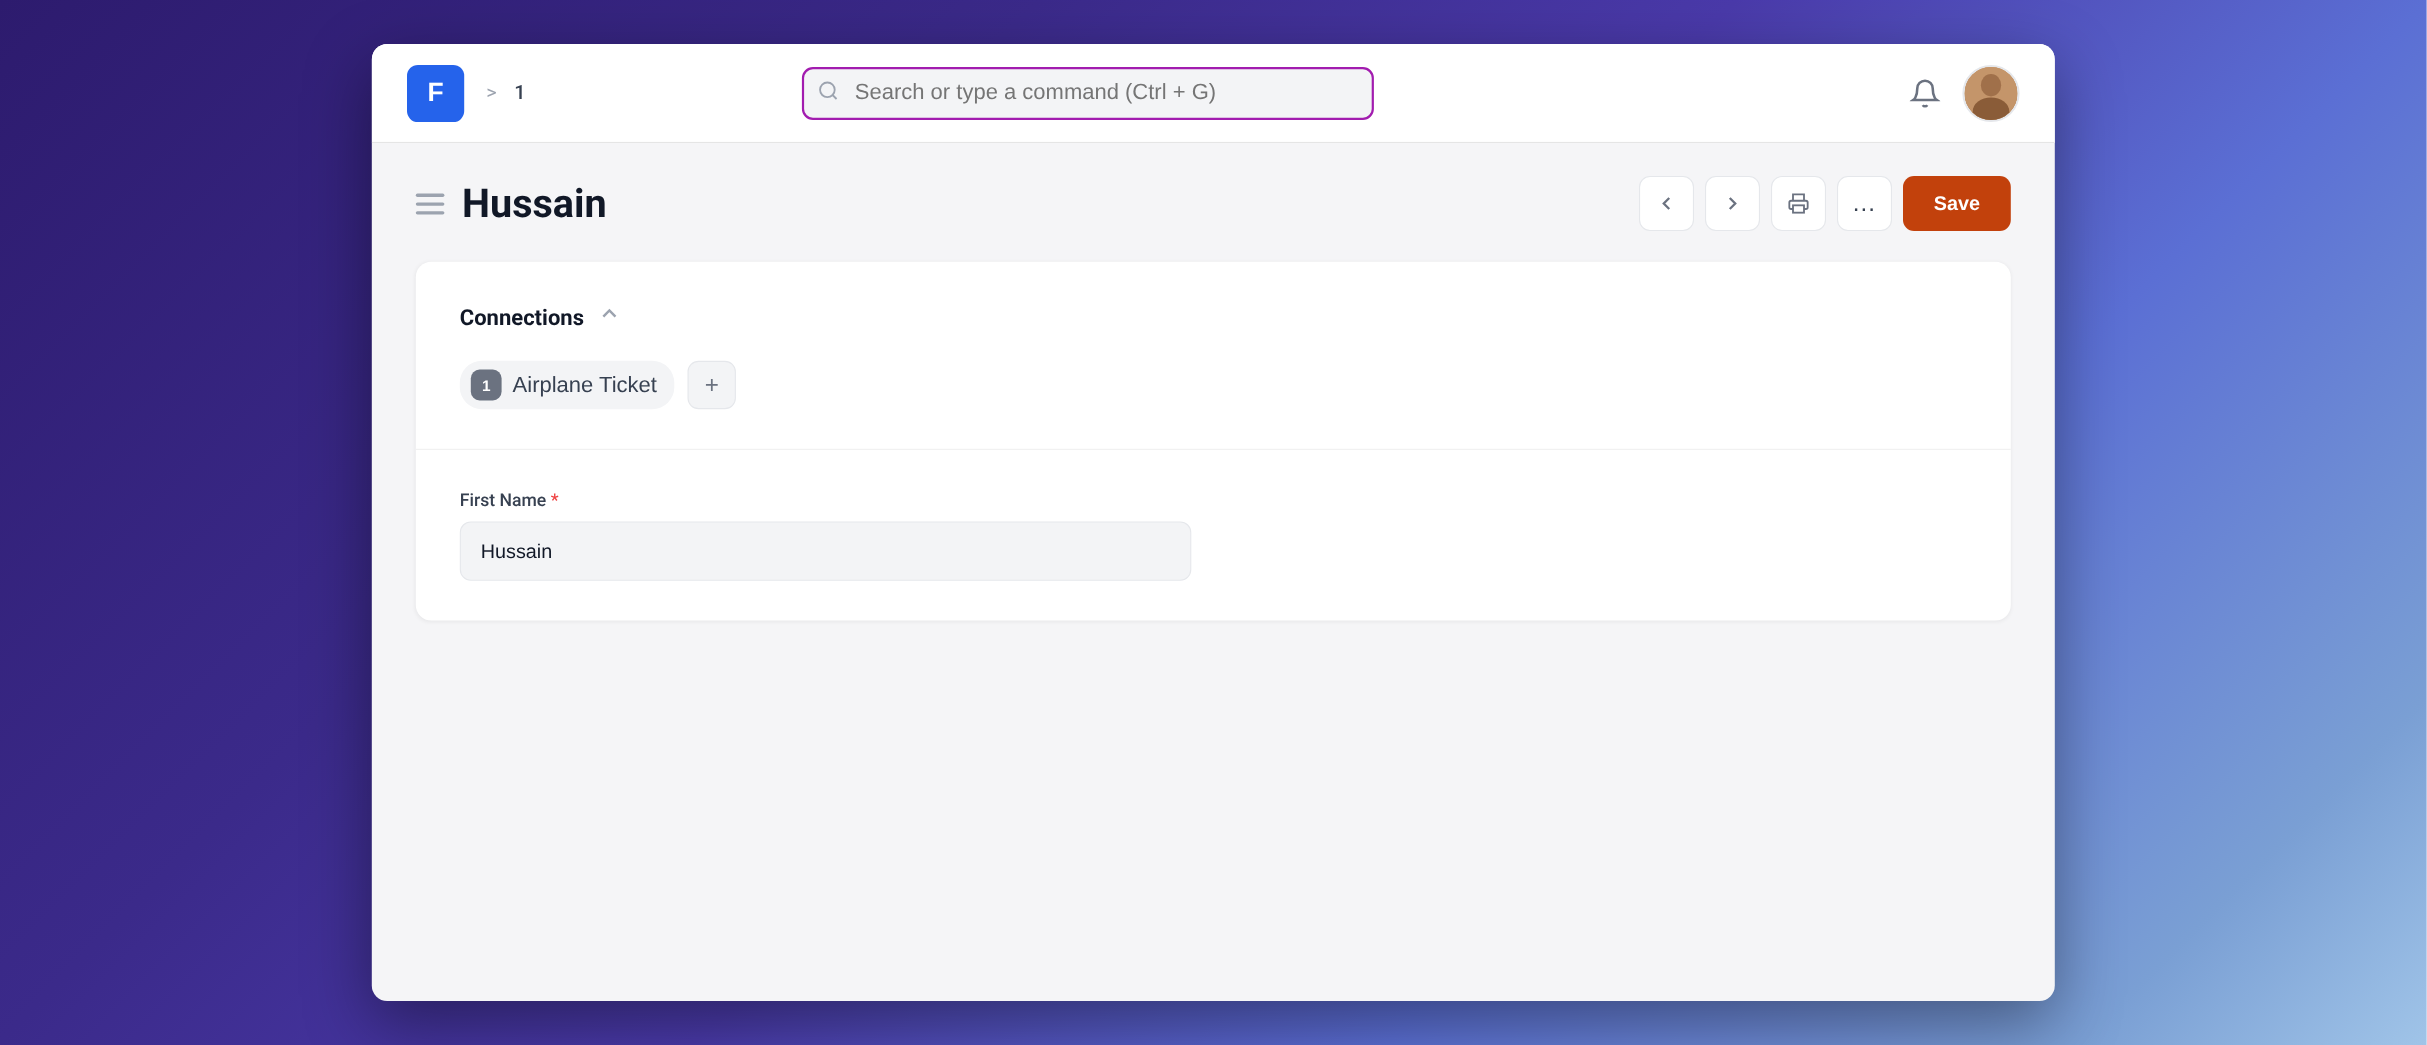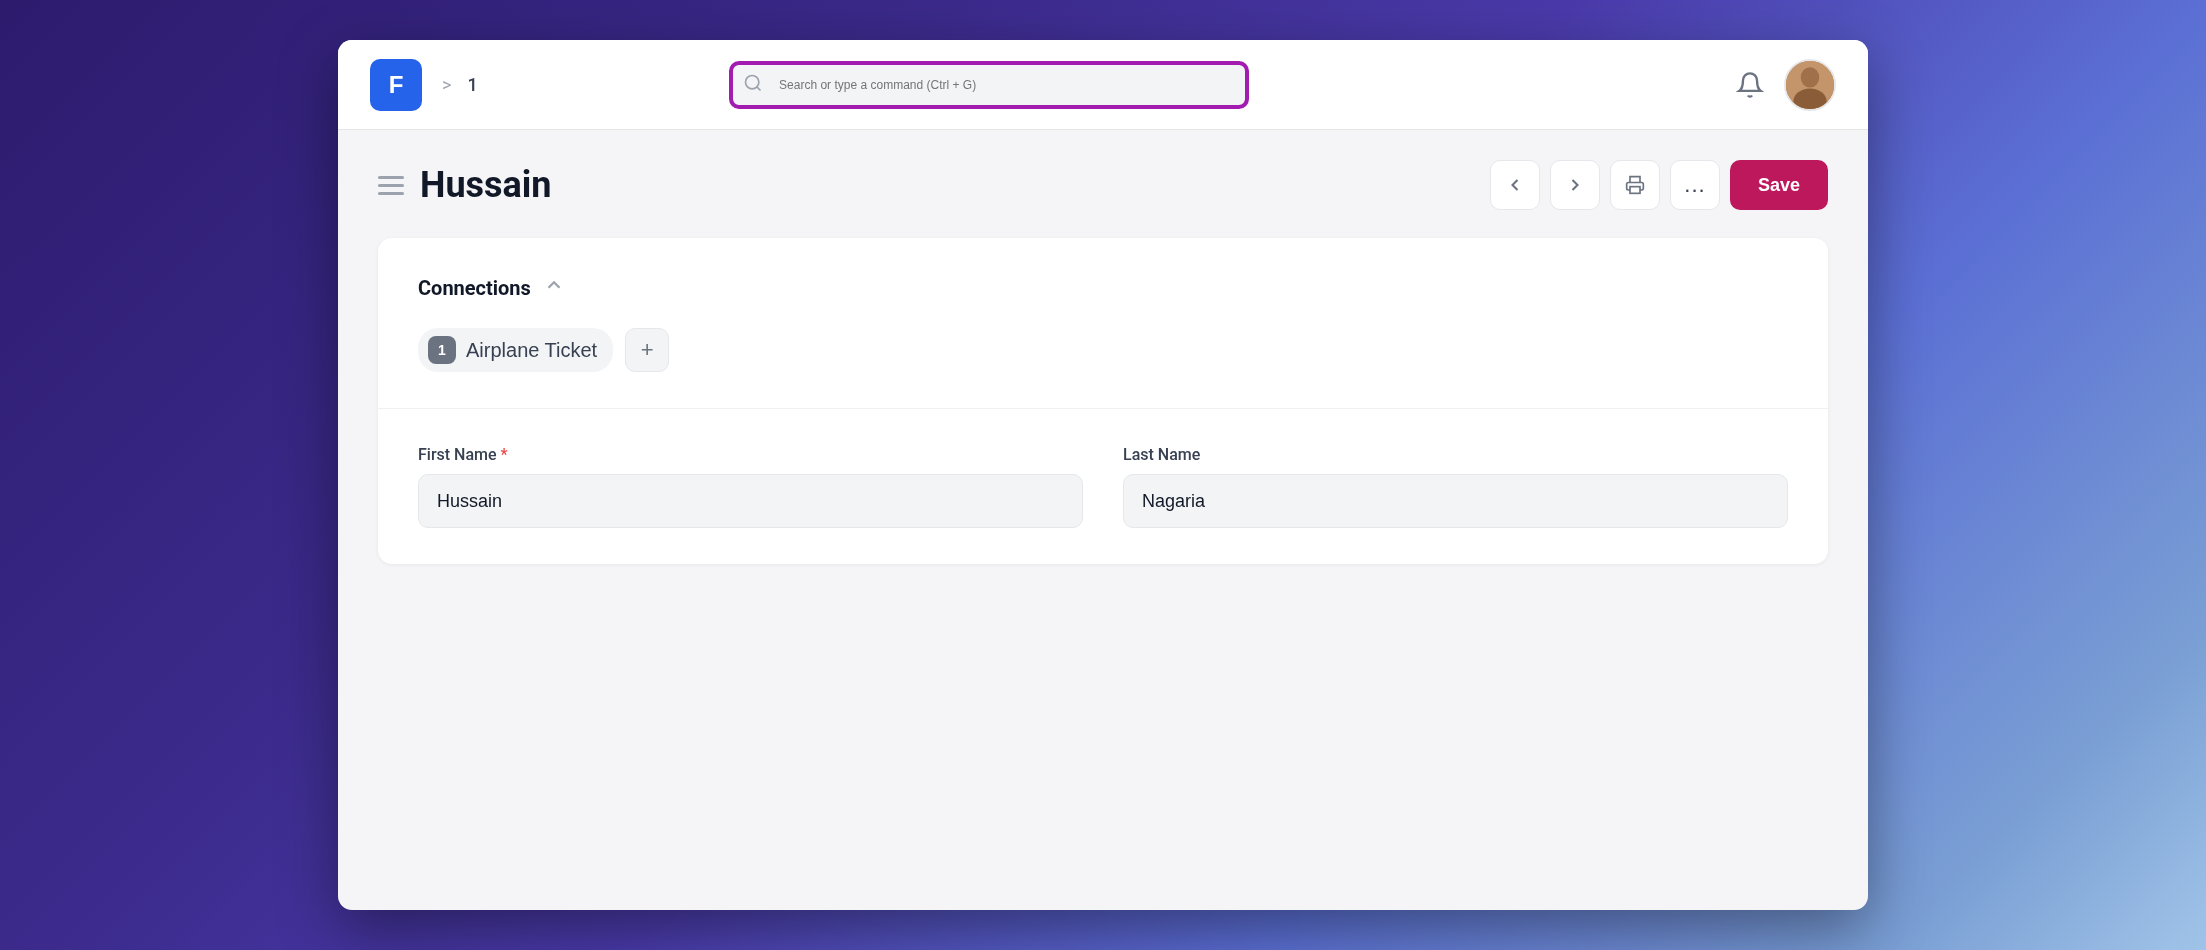--- a/index.html
+++ b/index.html
@@ -77,24 +77,24 @@
       flex: 1;
       max-width: 520px;
       margin: 0 auto;
       position: relative;
     }
 
     .search-input {
       width: 100%;
       height: 48px;
       background: #f3f4f6;
-      border: 4px solid #a21caf;
+      border: 2px solid #a21caf;
       border-radius: 10px;
       padding: 0 20px 0 46px;
-      font-size: 12px;
+      font-size: 20px;
       color: #9ca3af;
       outline: none;
       cursor: pointer;
     }
 
     .search-icon-wrap {
       position: absolute;
       left: 14px;
       top: 50%;
       transform: translateY(-50%);
@@ -200,21 +200,21 @@
       align-items: center;
       justify-content: center;
       cursor: pointer;
       font-size: 20px;
       color: #6b7280;
     }
 
     .save-btn {
       height: 50px;
       padding: 0 28px;
-      background: #be185d;
+      background: #c2410c;
       color: white;
       border: none;
       border-radius: 10px;
       font-size: 18px;
       font-weight: 600;
       cursor: pointer;
     }
 
     
     .main-card {
@@ -444,23 +444,17 @@
       <hr class="divider">
 
       <div class="form-row">
         <div class="form-group">
           <label class="form-label">
             <span>First Name</span>
             <span class="required-star">*</span>
           </label>
           <input class="form-input" type="text" value="Hussain" style="">
         </div>
-        <div class="form-group">
-          <label class="form-label">
-            <span>Last Name</span>
-          </label>
-          <input class="form-input" type="text" value="Nagaria" style="">
-        </div>
       </div>
 
     </div>
   </main>
 </div>
 
 </body></html>

